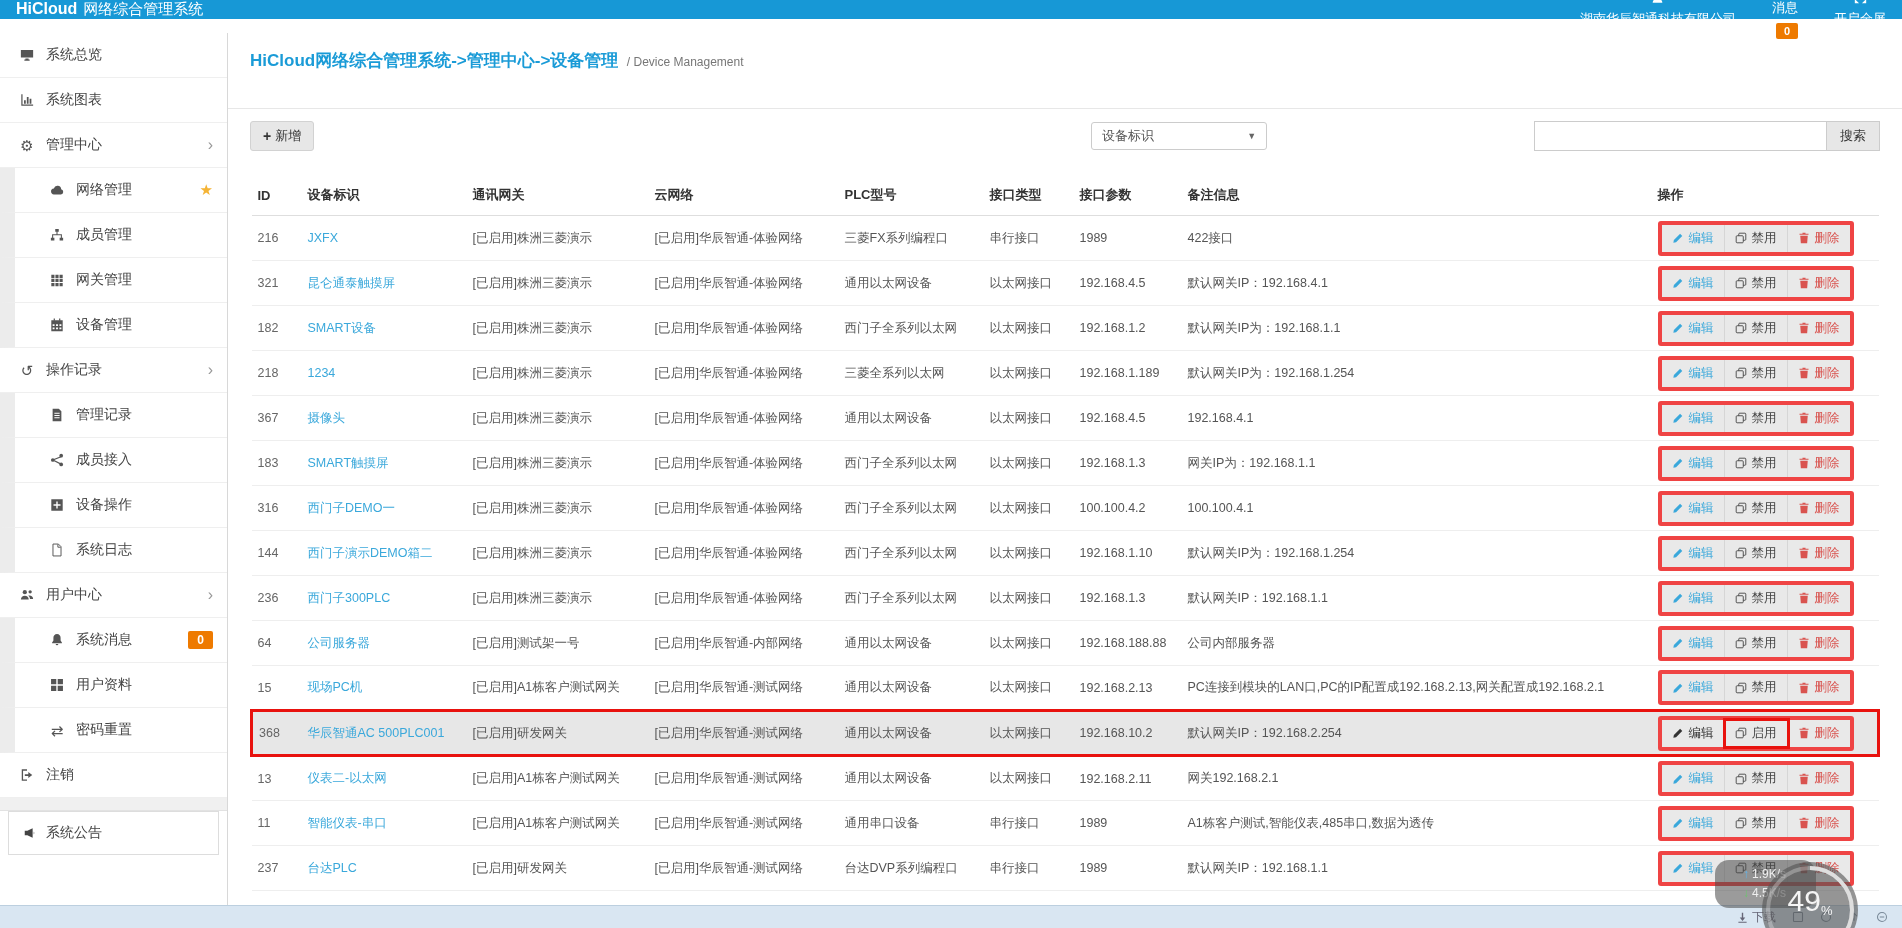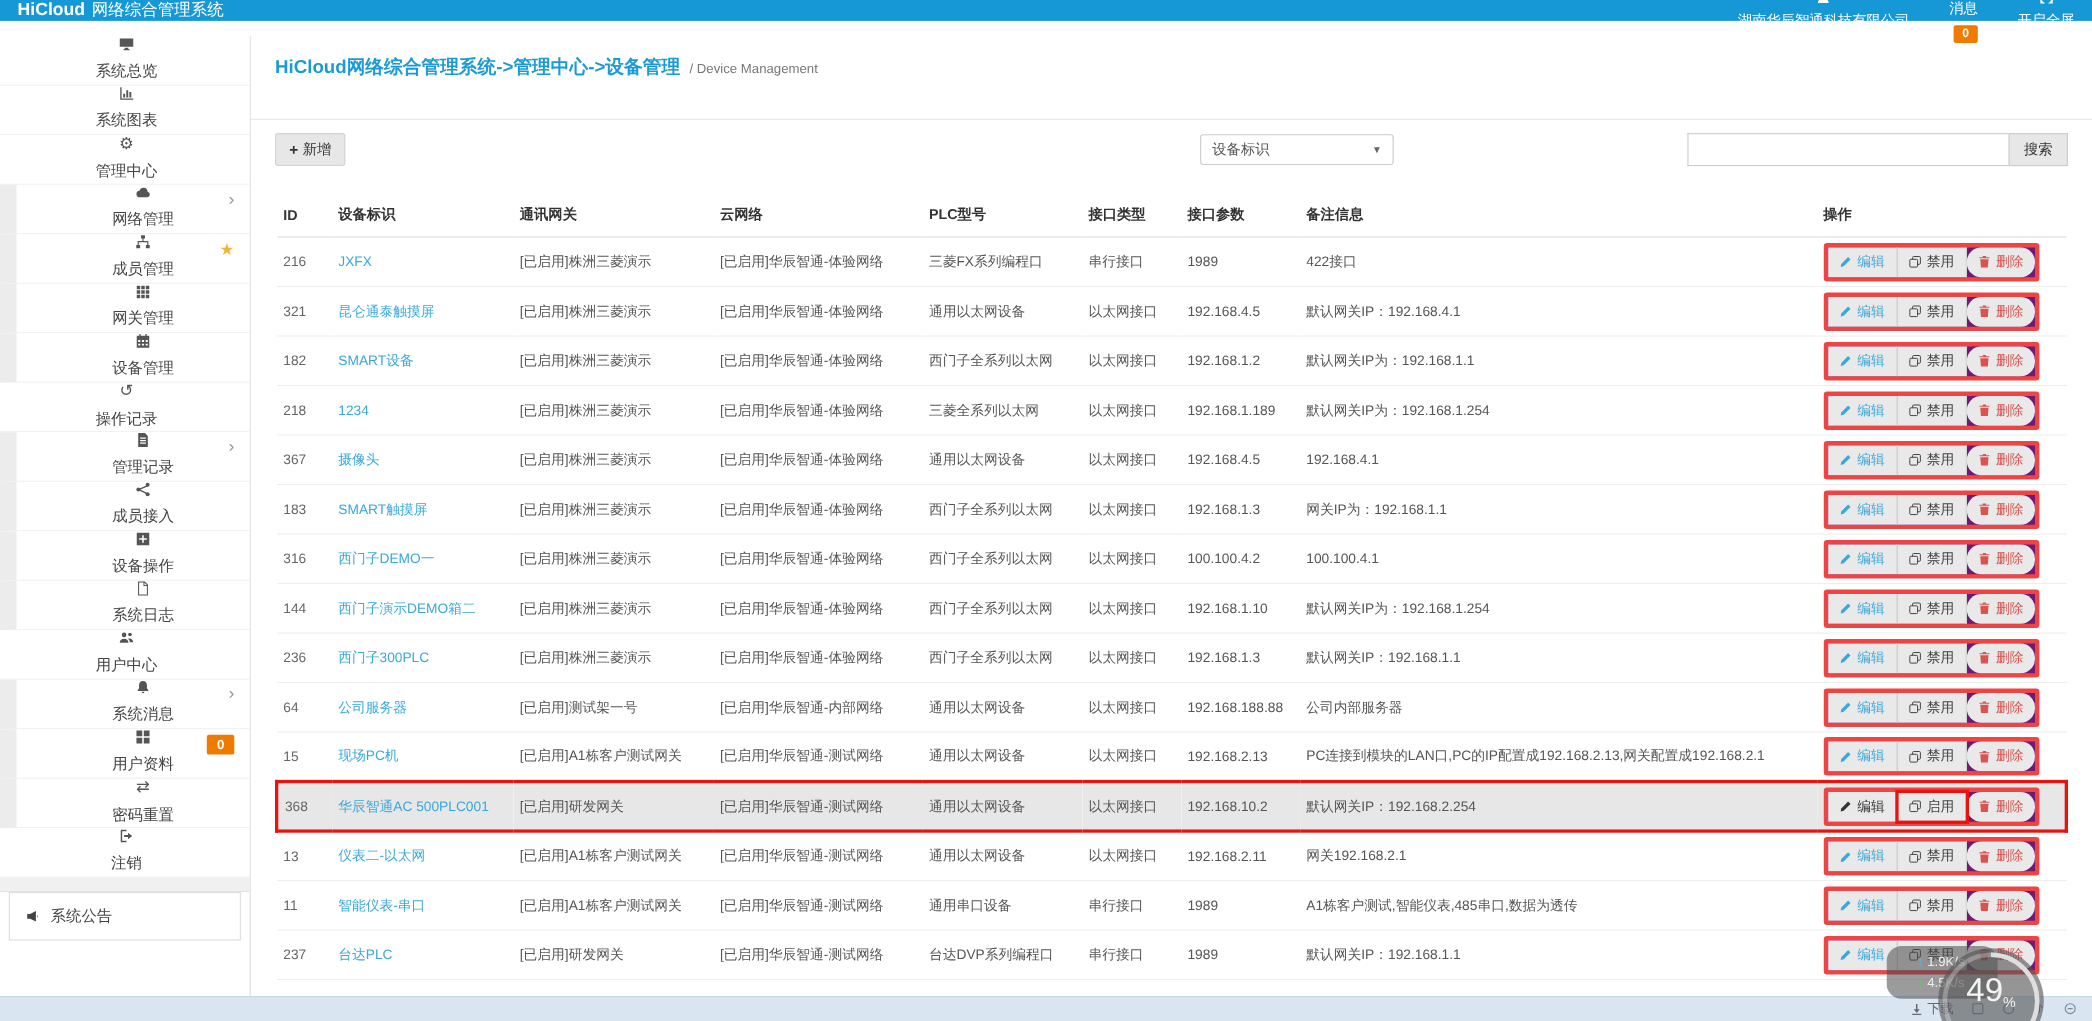--- a/index.html
+++ b/index.html
@@ -20,21 +20,21 @@
   .tright{ display:flex; align-items:center; gap:36px; font-size:13px; }
   .titem{ display:flex; align-items:center; gap:6px; cursor:pointer;flex-direction:column; }
   .titem .ic svg{ width:13px; height:13px; }
   .tbadge{ background:var(--badge); color:#fff; font-size:11px; font-weight:bold;
     padding:2px 8px; border-radius:2px; margin-left:4px; }
 
   
   .layout{ position:absolute; top:33px; left:0; right:0; bottom:0; display:flex; }
   .sidebar{ width:228px; background:#fff; border-right:1px solid #d8d8d8; overflow:hidden; }
   .side-item{ height:45px; display:flex; align-items:center; gap:9px; padding:0 14px 0 17px;
-    border-bottom:1px solid #efefef; color:#444; font-size:14px; cursor:pointer; background:#fff;flex-direction:column; }
+    border-bottom:1px solid #efefef; color:#444; font-size:14px; cursor:pointer; background:#fff; }
   .side-item .ic{ width:20px; color:#555; }
   .side-item.sub{ border-left:15px solid #ececec; padding-left:32px; }
   .chev{ margin-left:auto; color:#999; font-size:16px; line-height:1; }
   .star{ margin-left:auto; color:var(--star); font-size:15px; }
   .sbadge{ margin-left:auto; background:var(--badge); color:#fff; font-size:12px; font-weight:bold;
     padding:2px 9px; border-radius:2px; }
   .side-gap{ height:13px; background:#f0f0f0; border-bottom:1px solid #e2e2e2; }
   .announce{ margin:0 8px; border:1px solid #ddd; background:#fff; padding:12px 14px; display:flex;
     gap:9px; align-items:center; font-size:14px; color:#444; }
 
@@ -63,21 +63,21 @@
   .dtable{ width:100%; border-collapse:collapse; margin-top:26px; table-layout:fixed; }
   .dtable th{ text-align:left; font-size:13px; color:#333; font-weight:bold; padding:9px 6px 11px;
     border-bottom:1px solid #dedede; white-space:nowrap; }
   .dtable td{ font-size:12.5px; color:#555; padding:0 6px; height:45px; border-bottom:1px solid #eeeeee;
     white-space:nowrap; overflow:hidden; text-overflow:ellipsis; background:#fff; }
   .dtable td.c-id{ color:#666; }
   .dtable a.dev{ color:var(--link); text-decoration:none; cursor:pointer; }
   .btn-group{ display:inline-flex; border:4px solid #ef4444; border-radius:3px; background:#701a75; }
   .abtn{ display:inline-flex; align-items:center; gap:5px; padding:5px 10px; font-size:12.5px;
     border-right:1px solid #d6d6d6; cursor:pointer; background:#e9e9e9; }
-  .abtn:last-child{ border-right:none;border-radius:13px; }
+  .abtn:last-child{ border-right:none; }
   .abtn .ic svg{ width:12px; height:12px; }
   .abtn.edit{ color:var(--link); }
   .abtn.toggle{ color:#444; }
   .abtn.del{ color:var(--danger); }
   tr.hl td{ background:#e7e7e7; border-top:3px solid var(--hl); border-bottom:3px solid var(--hl); }
   tr.hl td:first-child{ border-left:3px solid var(--hl); }
   tr.hl td:last-child{ border-right:3px solid var(--hl); }
   tr.hl .abtn.edit{ color:#333; }
   .abtn.framed{ outline:3px solid var(--hl); outline-offset:-1px; position:relative; z-index:2; }
 

